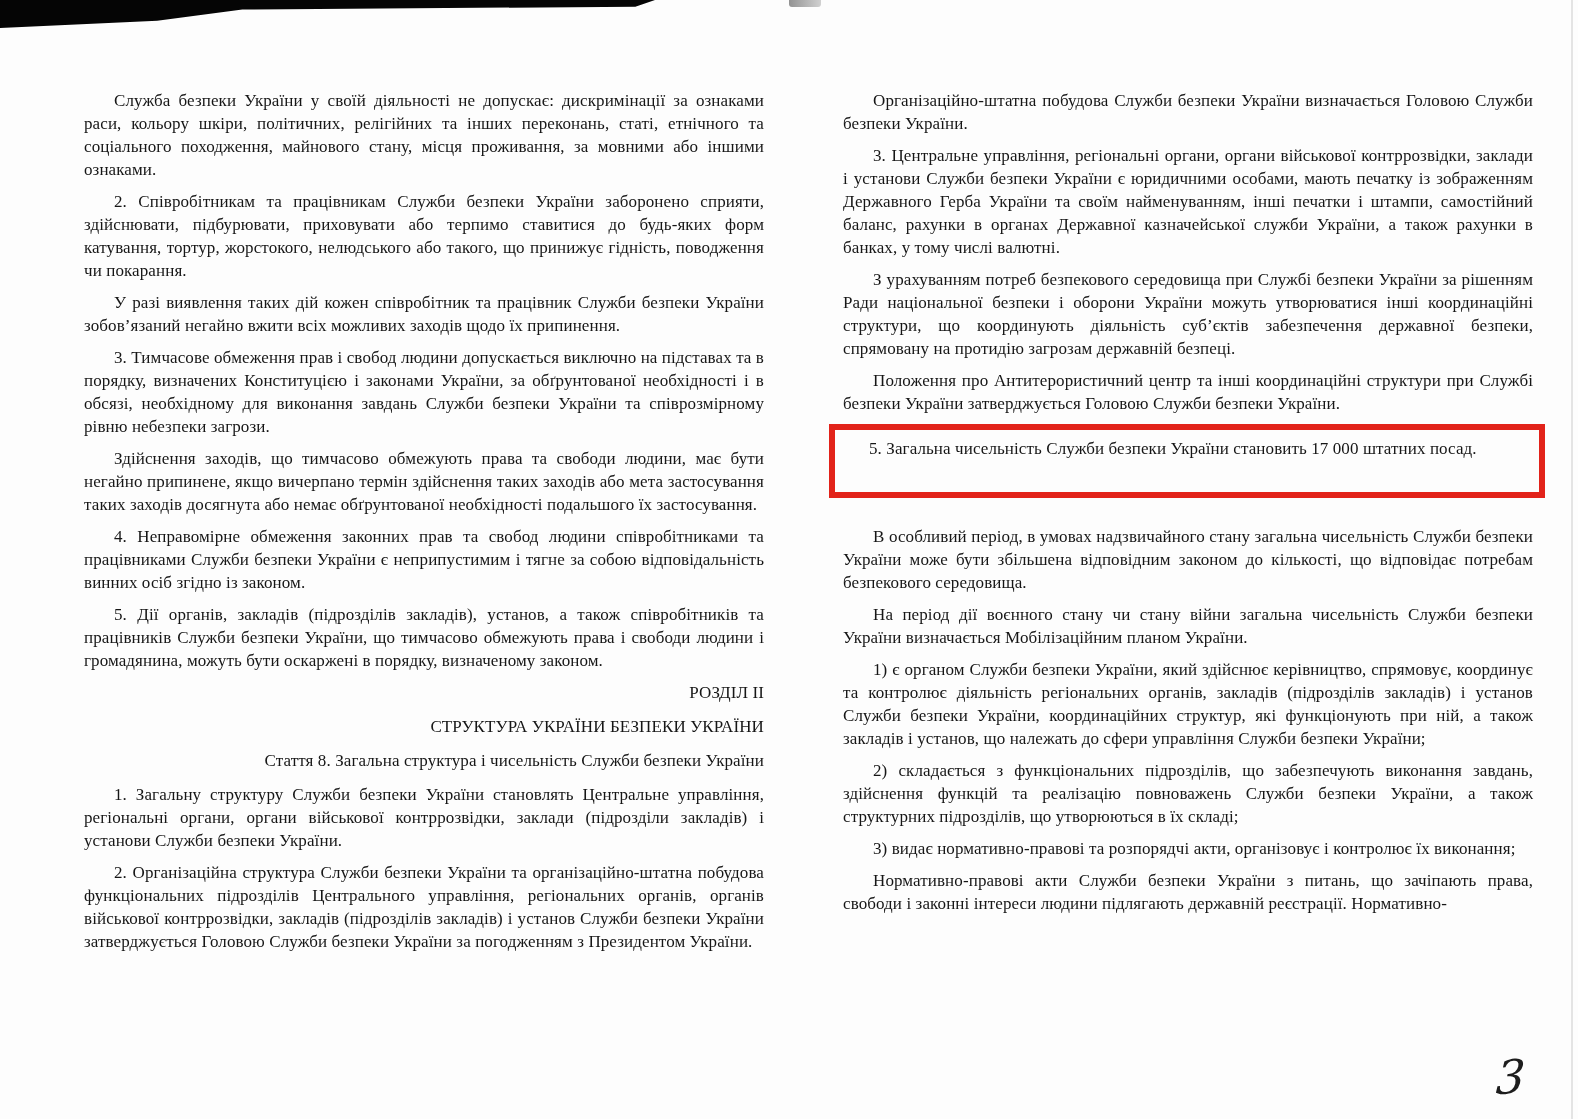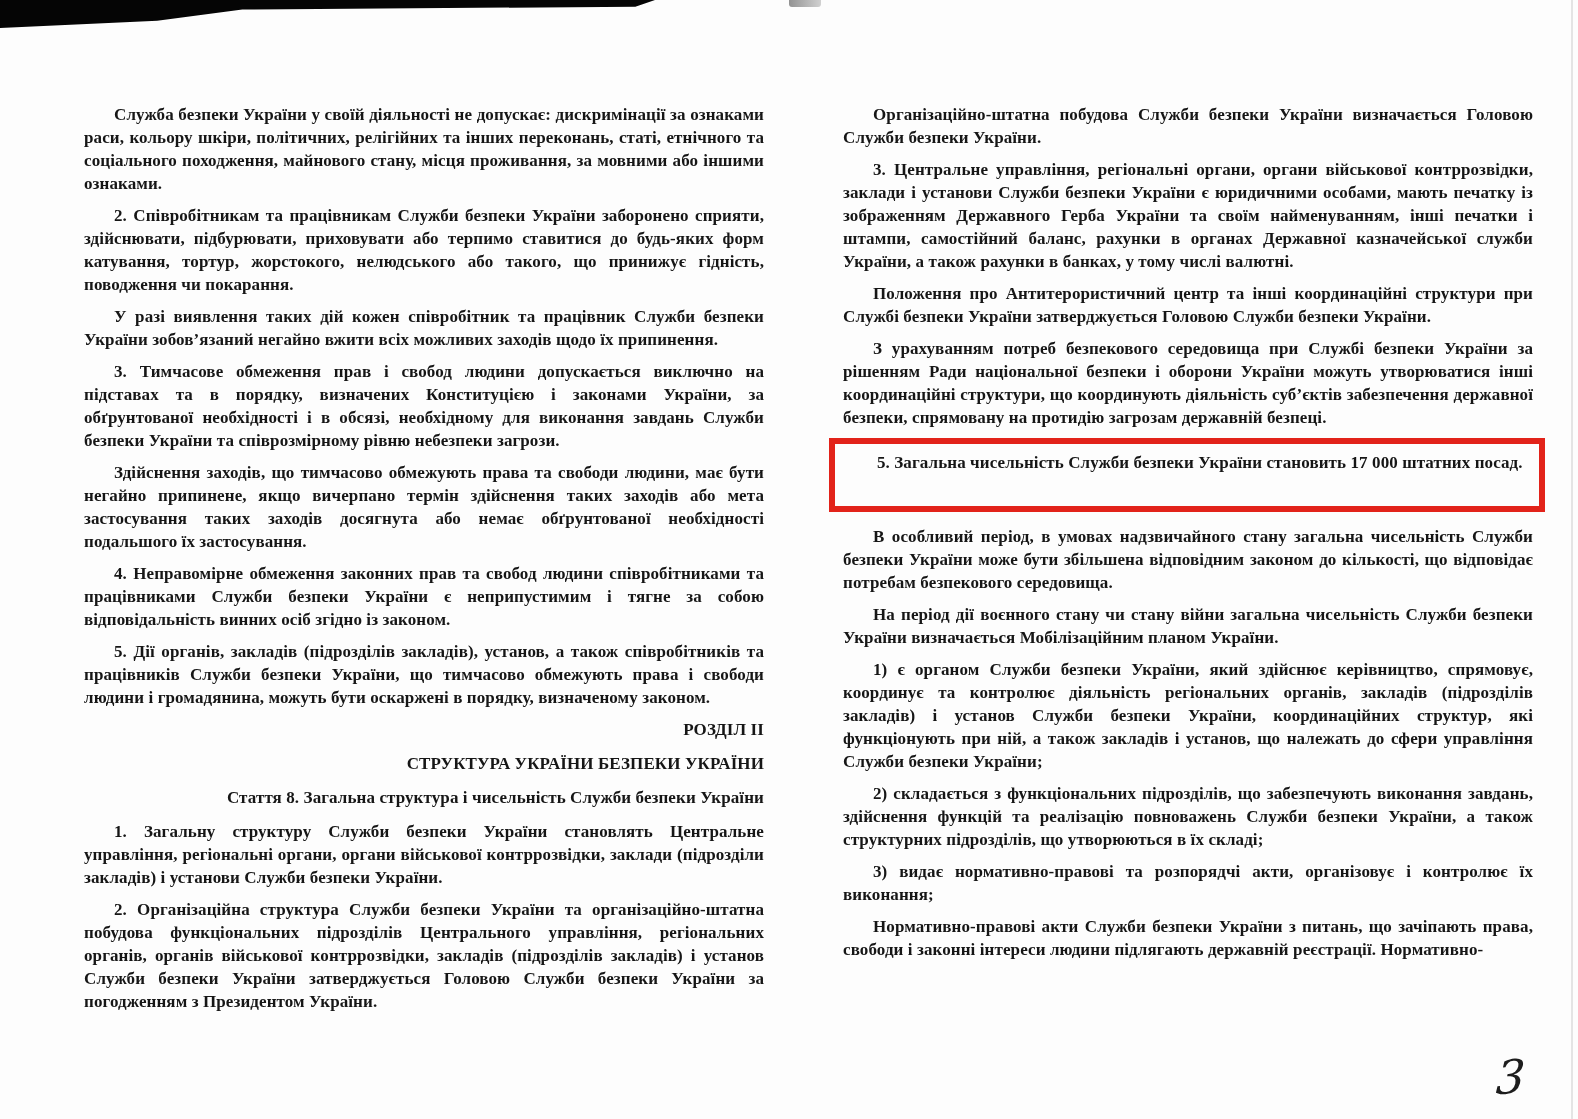--- a/index.html
+++ b/index.html
@@ -34,42 +34,41 @@
   }
   .scan-edge-line {
     position: absolute;
     top: 0; right: 5px;
     width: 2px; height: 100%;
     background: #e4e4e4;
   }
   
   .col {
     position: absolute;
-    top: 103px;
-    font-weight: bold;
+    top: 89px;
   }
   .col-left  { left: 84px;  width: 680px; }
   .col-right { left: 843px; width: 690px; }
   .col p {
     margin: 0 0 9px 0;
     text-indent: 30px;
     text-align: justify;
     font-size: 17px;
     line-height: 23px;
     letter-spacing: 0.1px;
   }
   .col p.heading {
     text-align: right;
     margin-bottom: 11px;
   }
   
   .highlight-box {
     border: 6px solid #e2231a;
-    margin: 3px -12px 13px -14px;
-    padding: 7px 8px 32px 12px;
+    margin: 3px -12px 27px -14px;
+    padding: 7px 8px 32px 4px;
   }
   .highlight-box p { margin: 0; }
   
   .handwritten {
     position: absolute;
     left: 1496px;
     top: 1050px;
     font-family: "DejaVu Serif", serif;
     font-style: italic;
     font-size: 46px;
@@ -97,22 +96,22 @@
     <p class="heading">РОЗДІЛ ІІ</p>
     <p class="heading">СТРУКТУРА УКРАЇНИ БЕЗПЕКИ УКРАЇНИ</p>
     <p class="heading">Стаття 8. Загальна структура і чисельність Служби безпеки України</p>
     <p>1. Загальну структуру Служби безпеки України становлять Центральне управління, регіональні органи, органи військової контррозвідки, заклади (підрозділи закладів) і установи Служби безпеки України.</p>
     <p>2. Організаційна структура Служби безпеки України та організаційно-штатна побудова функціональних підрозділів Центрального управління, регіональних органів, органів військової контррозвідки, закладів (підрозділів закладів) і установ Служби безпеки України затверджується Головою Служби безпеки України за погодженням з Президентом України.</p>
   </div>
 
   <div class="col col-right">
     <p>Організаційно-штатна побудова Служби безпеки України визначається Головою Служби безпеки України.</p>
     <p>3. Центральне управління, регіональні органи, органи військової контррозвідки, заклади і установи Служби безпеки України є юридичними особами, мають печатку із зображенням Державного Герба України та своїм найменуванням, інші печатки і штампи, самостійний баланс, рахунки в органах Державної казначейської служби України, а також рахунки в банках, у тому числі валютні.</p>
+    <p>З урахуванням потреб безпекового середовища при Службі безпеки України за рішенням Ради національної безпеки і оборони України можуть утворюватися інші координаційні структури, що координують діяльність суб’єктів забезпечення державної безпеки, спрямовану на протидію загрозам державній безпеці.</p>
     <p>Положення про Антитерористичний центр та інші координаційні структури при Службі безпеки України затверджується Головою Служби безпеки України.</p>
-    <p>З урахуванням потреб безпекового середовища при Службі безпеки України за рішенням Ради національної безпеки і оборони України можуть утворюватися інші координаційні структури, що координують діяльність суб’єктів забезпечення державної безпеки, спрямовану на протидію загрозам державній безпеці.</p>
 
     <div class="highlight-box">
       <p>5. Загальна чисельність Служби безпеки України становить 17 000 штатних посад.</p>
     </div>
 
     <p>В особливий період, в умовах надзвичайного стану загальна чисельність Служби безпеки України може бути збільшена відповідним законом до кількості, що відповідає потребам безпекового середовища.</p>
     <p>На період дії воєнного стану чи стану війни загальна чисельність Служби безпеки України визначається Мобілізаційним планом України.</p>
     <p>1) є органом Служби безпеки України, який здійснює керівництво, спрямовує, координує та контролює діяльність регіональних органів, закладів (підрозділів закладів) і установ Служби безпеки України, координаційних структур, які функціонують при ній, а також закладів і установ, що належать до сфери управління Служби безпеки України;</p>
     <p>2) складається з функціональних підрозділів, що забезпечують виконання завдань, здійснення функцій та реалізацію повноважень Служби безпеки України, а також структурних підрозділів, що утворюються в їх складі;</p>
     <p>3) видає нормативно-правові та розпорядчі акти, організовує і контролює їх виконання;</p>

